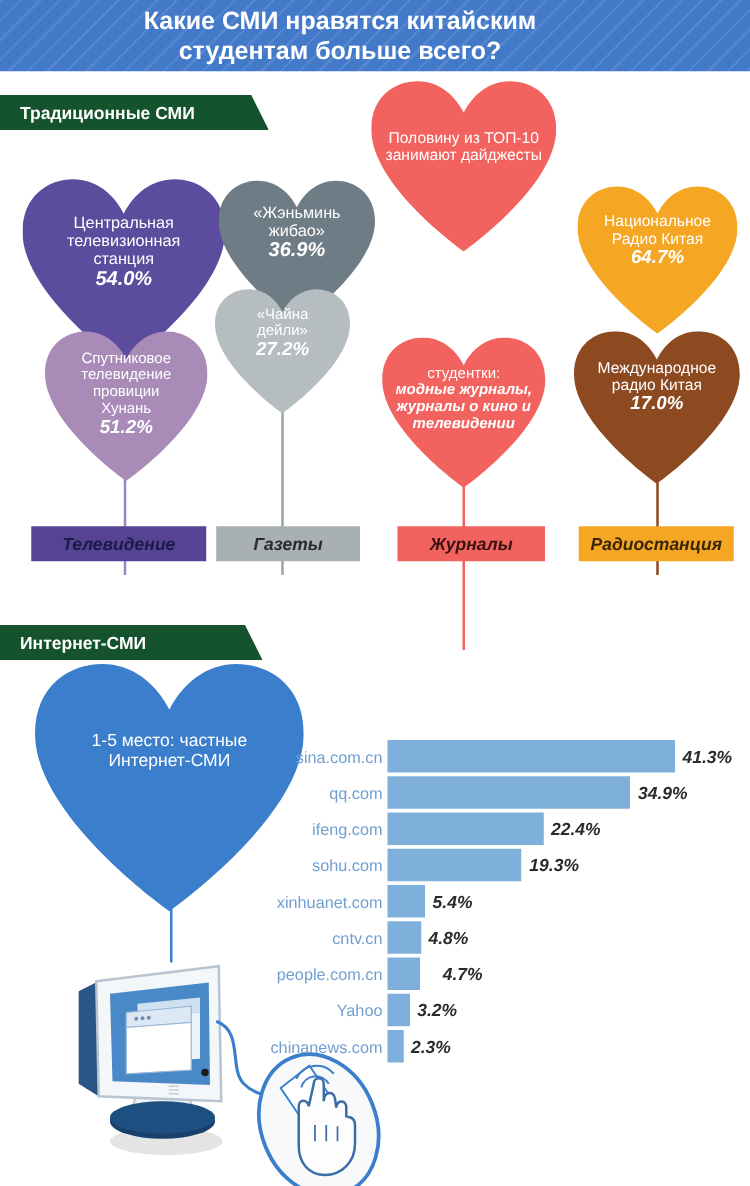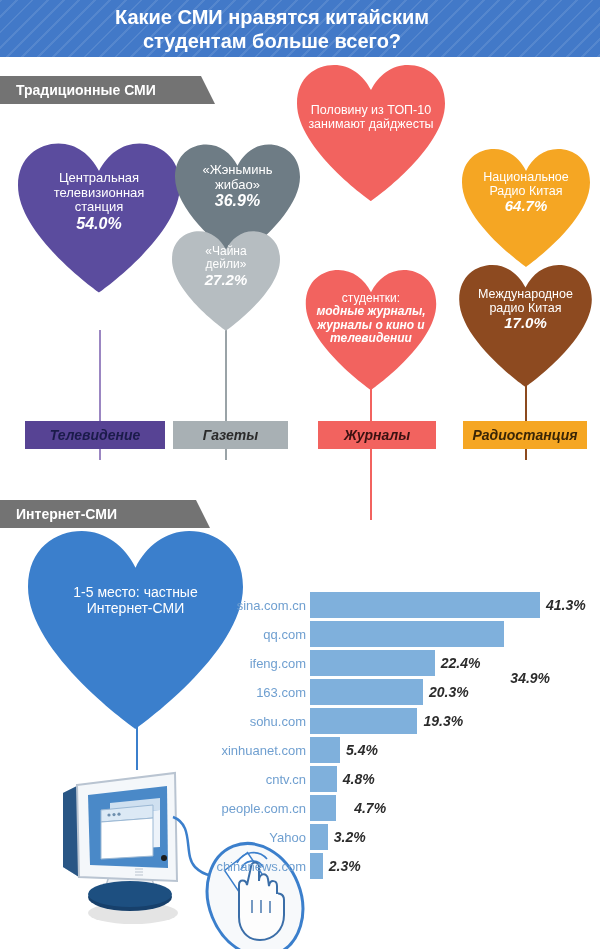--- a/index.html
+++ b/index.html
@@ -27,21 +27,21 @@
   .header-title{
     position:absolute;left:0;top:5px;width:544px;
     text-align:center;color:#ffffff;
     font-size:20px;font-weight:bold;line-height:24px;
     letter-spacing:0px;
   }
   .header-title span{display:block;}
 
   
   .section-tab{
-    position:absolute;height:28px;background:#737373;
+    position:absolute;height:28px;background:#14532d;
     color:#fff;font-size:14px;font-weight:bold;
     display:flex;align-items:center;
     padding-left:16px;box-sizing:border-box;
     clip-path:polygon(0 0, calc(100% - 14px) 0, 100% 100%, 0 100%);
   }
   #tab-traditional{left:0;top:76px;width:215px;}
   #tab-internet{left:0;top:500px;width:210px;}
 
   
   .heart{position:absolute;}
@@ -122,20 +122,32 @@
       <path d="M50 92 C50 92 0 57 0 26 C0 8 13 0 25 0 C36 0 45 7 50 17 C55 7 64 0 75 0 C87 0 100 8 100 26 C100 57 50 92 50 92 Z" fill="#5b4c9e"></path>
     </svg>
     <div class="heart-label" style="top:28px;font-size:13px;">
       <span class="nm">Центральная</span>
       <span class="nm">телевизионная</span>
       <span class="nm">станция</span>
       <span class="pct" style="font-size:16px;">54.0%</span>
     </div>
   </div>
 
+  <div class="heart" style="left:36px;top:264px;width:130px;height:122px;">
+    <svg width="130" height="122" viewBox="0 0 100 92">
+      <path d="M50 92 C50 92 0 57 0 26 C0 8 13 0 25 0 C36 0 45 7 50 17 C55 7 64 0 75 0 C87 0 100 8 100 26 C100 57 50 92 50 92 Z" fill="#a98bb8"></path>
+    </svg>
+    <div class="heart-label" style="top:16px;font-size:12px;">
+      <span class="nm">Спутниковое</span>
+      <span class="nm">телевидение</span>
+      <span class="nm">провиции</span>
+      <span class="nm">Хунань</span>
+      <span class="pct" style="font-size:15px;">51.2%</span>
+    </div>
+  </div>
 
   <div class="heart" style="left:175px;top:143px;width:125px;height:118px;">
     <svg width="125" height="118" viewBox="0 0 100 92">
       <path d="M50 92 C50 92 0 57 0 26 C0 8 13 0 25 0 C36 0 45 7 50 17 C55 7 64 0 75 0 C87 0 100 8 100 26 C100 57 50 92 50 92 Z" fill="#6e7c85"></path>
     </svg>
     <div class="heart-label" style="top:20px;font-size:13px;">
       <span class="nm">«Жэньминь</span>
       <span class="nm">жибао»</span>
       <span class="pct" style="font-size:16px;">36.9%</span>
     </div>
@@ -277,33 +289,28 @@
 
   <div class="bars" id="bars">
       <div class="bar-row">
         <div class="bar-name" style="color: rgb(111, 159, 208);">sina.com.cn</div>
         <div class="bar-rect" style="width: 230px; background: rgb(127, 176, 220);"></div>
         <div class="bar-val" style="left: 546px;">41.3%</div>
       </div>
       <div class="bar-row">
         <div class="bar-name" style="color: rgb(111, 159, 208);">qq.com</div>
         <div class="bar-rect" style="width: 194.358px; background: rgb(127, 176, 220);"></div>
-        <div class="bar-val" style="left: 510.358px; margin-top: 44px;">34.9%</div>
+        <div class="bar-val" style="left: 510.358px;">34.9%</div>
       </div>
       <div class="bar-row">
         <div class="bar-name" style="color: rgb(111, 159, 208);">ifeng.com</div>
         <div class="bar-rect" style="width: 124.746px; background: rgb(127, 176, 220);"></div>
         <div class="bar-val" style="left: 440.746px;">22.4%</div>
       </div>
       <div class="bar-row">
-        <div class="bar-name" style="color: rgb(111, 159, 208);">163.com</div>
-        <div class="bar-rect" style="width: 113.051px; background: rgb(127, 176, 220);"></div>
-        <div class="bar-val" style="left: 429.051px;">20.3%</div>
-      </div>
-      <div class="bar-row">
         <div class="bar-name" style="color: rgb(111, 159, 208);">sohu.com</div>
         <div class="bar-rect" style="width: 107.482px; background: rgb(127, 176, 220);"></div>
         <div class="bar-val" style="left: 423.482px;">19.3%</div>
       </div>
       <div class="bar-row">
         <div class="bar-name" style="color: rgb(111, 159, 208);">xinhuanet.com</div>
         <div class="bar-rect" style="width: 30.0726px; background: rgb(127, 176, 220);"></div>
         <div class="bar-val" style="left: 346.073px;">5.4%</div>
       </div>
       <div class="bar-row">

